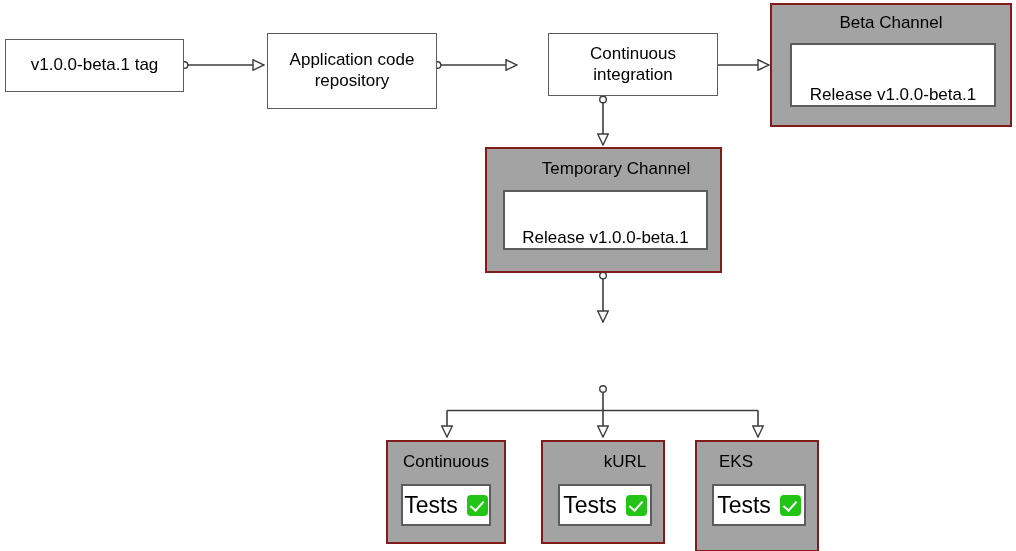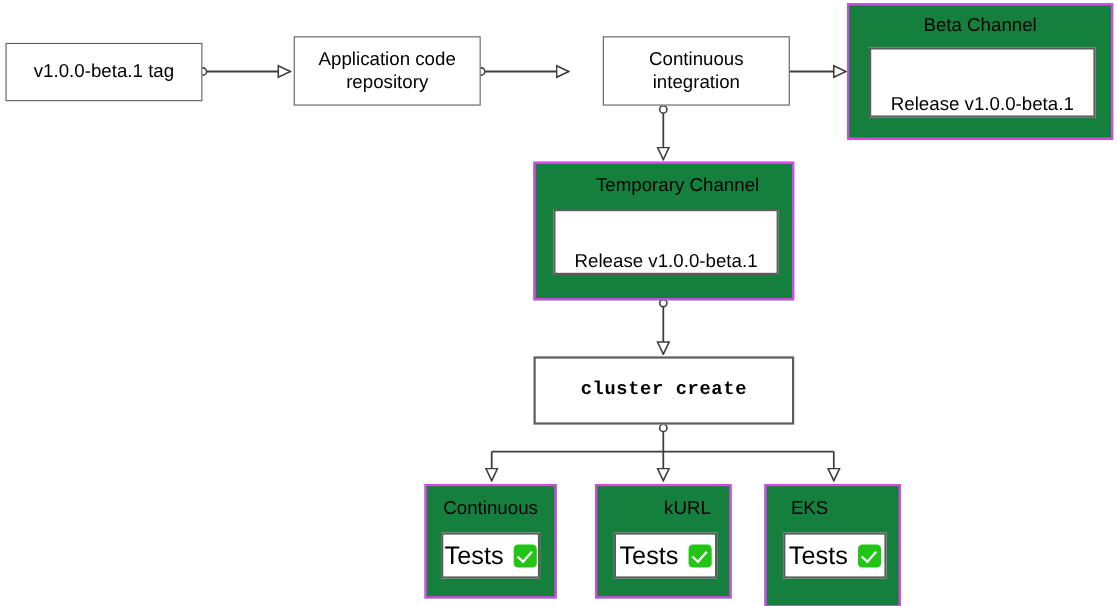--- a/index.html
+++ b/index.html
@@ -45,22 +45,22 @@
   }
   .node.mono {
     font-family: "Liberation Mono", "DejaVu Sans Mono", monospace;
     font-weight: bold;
     font-size: 17px;
     letter-spacing: 0.6px;
   }
   .container-node {
     position: absolute;
     box-sizing: border-box;
-    background: #15803d;
-    border: 2px solid #d946ef;
+    background: #a3a3a3;
+    border: 2px solid #7f1d1d;
     z-index: 2;
   }
   .container-title {
     position: absolute;
     left: 0;
     right: 0;
     text-align: center;
     color: #000000;
     font-size: 17px;
     line-height: 1.2;
@@ -146,21 +146,21 @@
       <line x1="447" y1="410.5" x2="447" y2="437" marker-end="url(#openArrow)"></line>
       <line x1="603" y1="410.5" x2="603" y2="437" marker-end="url(#openArrow)"></line>
       <line x1="758" y1="410.5" x2="758" y2="437" marker-end="url(#openArrow)"></line>
     </g>
   </svg>
 
   <div class="node" style="left:5px; top:39px; width:179px; height:53px;">
     <span>v1.0.0-beta.1 tag</span>
   </div>
 
-  <div class="node" style="left:267px; top:33px; width:170px; height:63px; padding:0 12px;">
+  <div class="node" style="left:267px; top:33px; width:170px; height:76px; padding:0 12px;">
     <span>Application code repository</span>
   </div>
 
   <div class="node" style="left:548px; top:33px; width:170px; height:63px; padding:0 16px;">
     <span>Continuous integration</span>
   </div>
 
   <div class="container-node" style="left:770px; top:3px; width:242px; height:124px;">
     <div class="container-title" style="top:8px;">Beta Channel</div>
     <div class="inner-box" style="left:18px; top:38px; width:206px; height:64px;">
@@ -168,23 +168,20 @@
     </div>
   </div>
 
   <div class="container-node" style="left:485px; top:147px; width:237px; height:126px;">
     <div class="container-title" style="top:10px;padding-left:25px;">Temporary Channel</div>
     <div class="inner-box" style="left:16px; top:41px; width:205px; height:60px;">
       <span>Release v1.0.0-beta.1</span>
     </div>
   </div>
 
-  <div class="node thick mono" style="left:485px; top:324px; width:237px; height:62px;">
-    <span>cluster create</span>
-  </div>
 
   <div class="container-node" style="left:386px; top:440px; width:120px; height:104px;">
     <div class="container-title" style="top:10px;">Continuous</div>
     <div class="test-row" style="left:13px; top:42px; width:90px; height:42px;">
       <span>Tests</span>
       <span class="check-badge"></span>
     </div>
   </div>
 
   <div class="container-node" style="left:541px; top:440px; width:124px; height:104px;">

